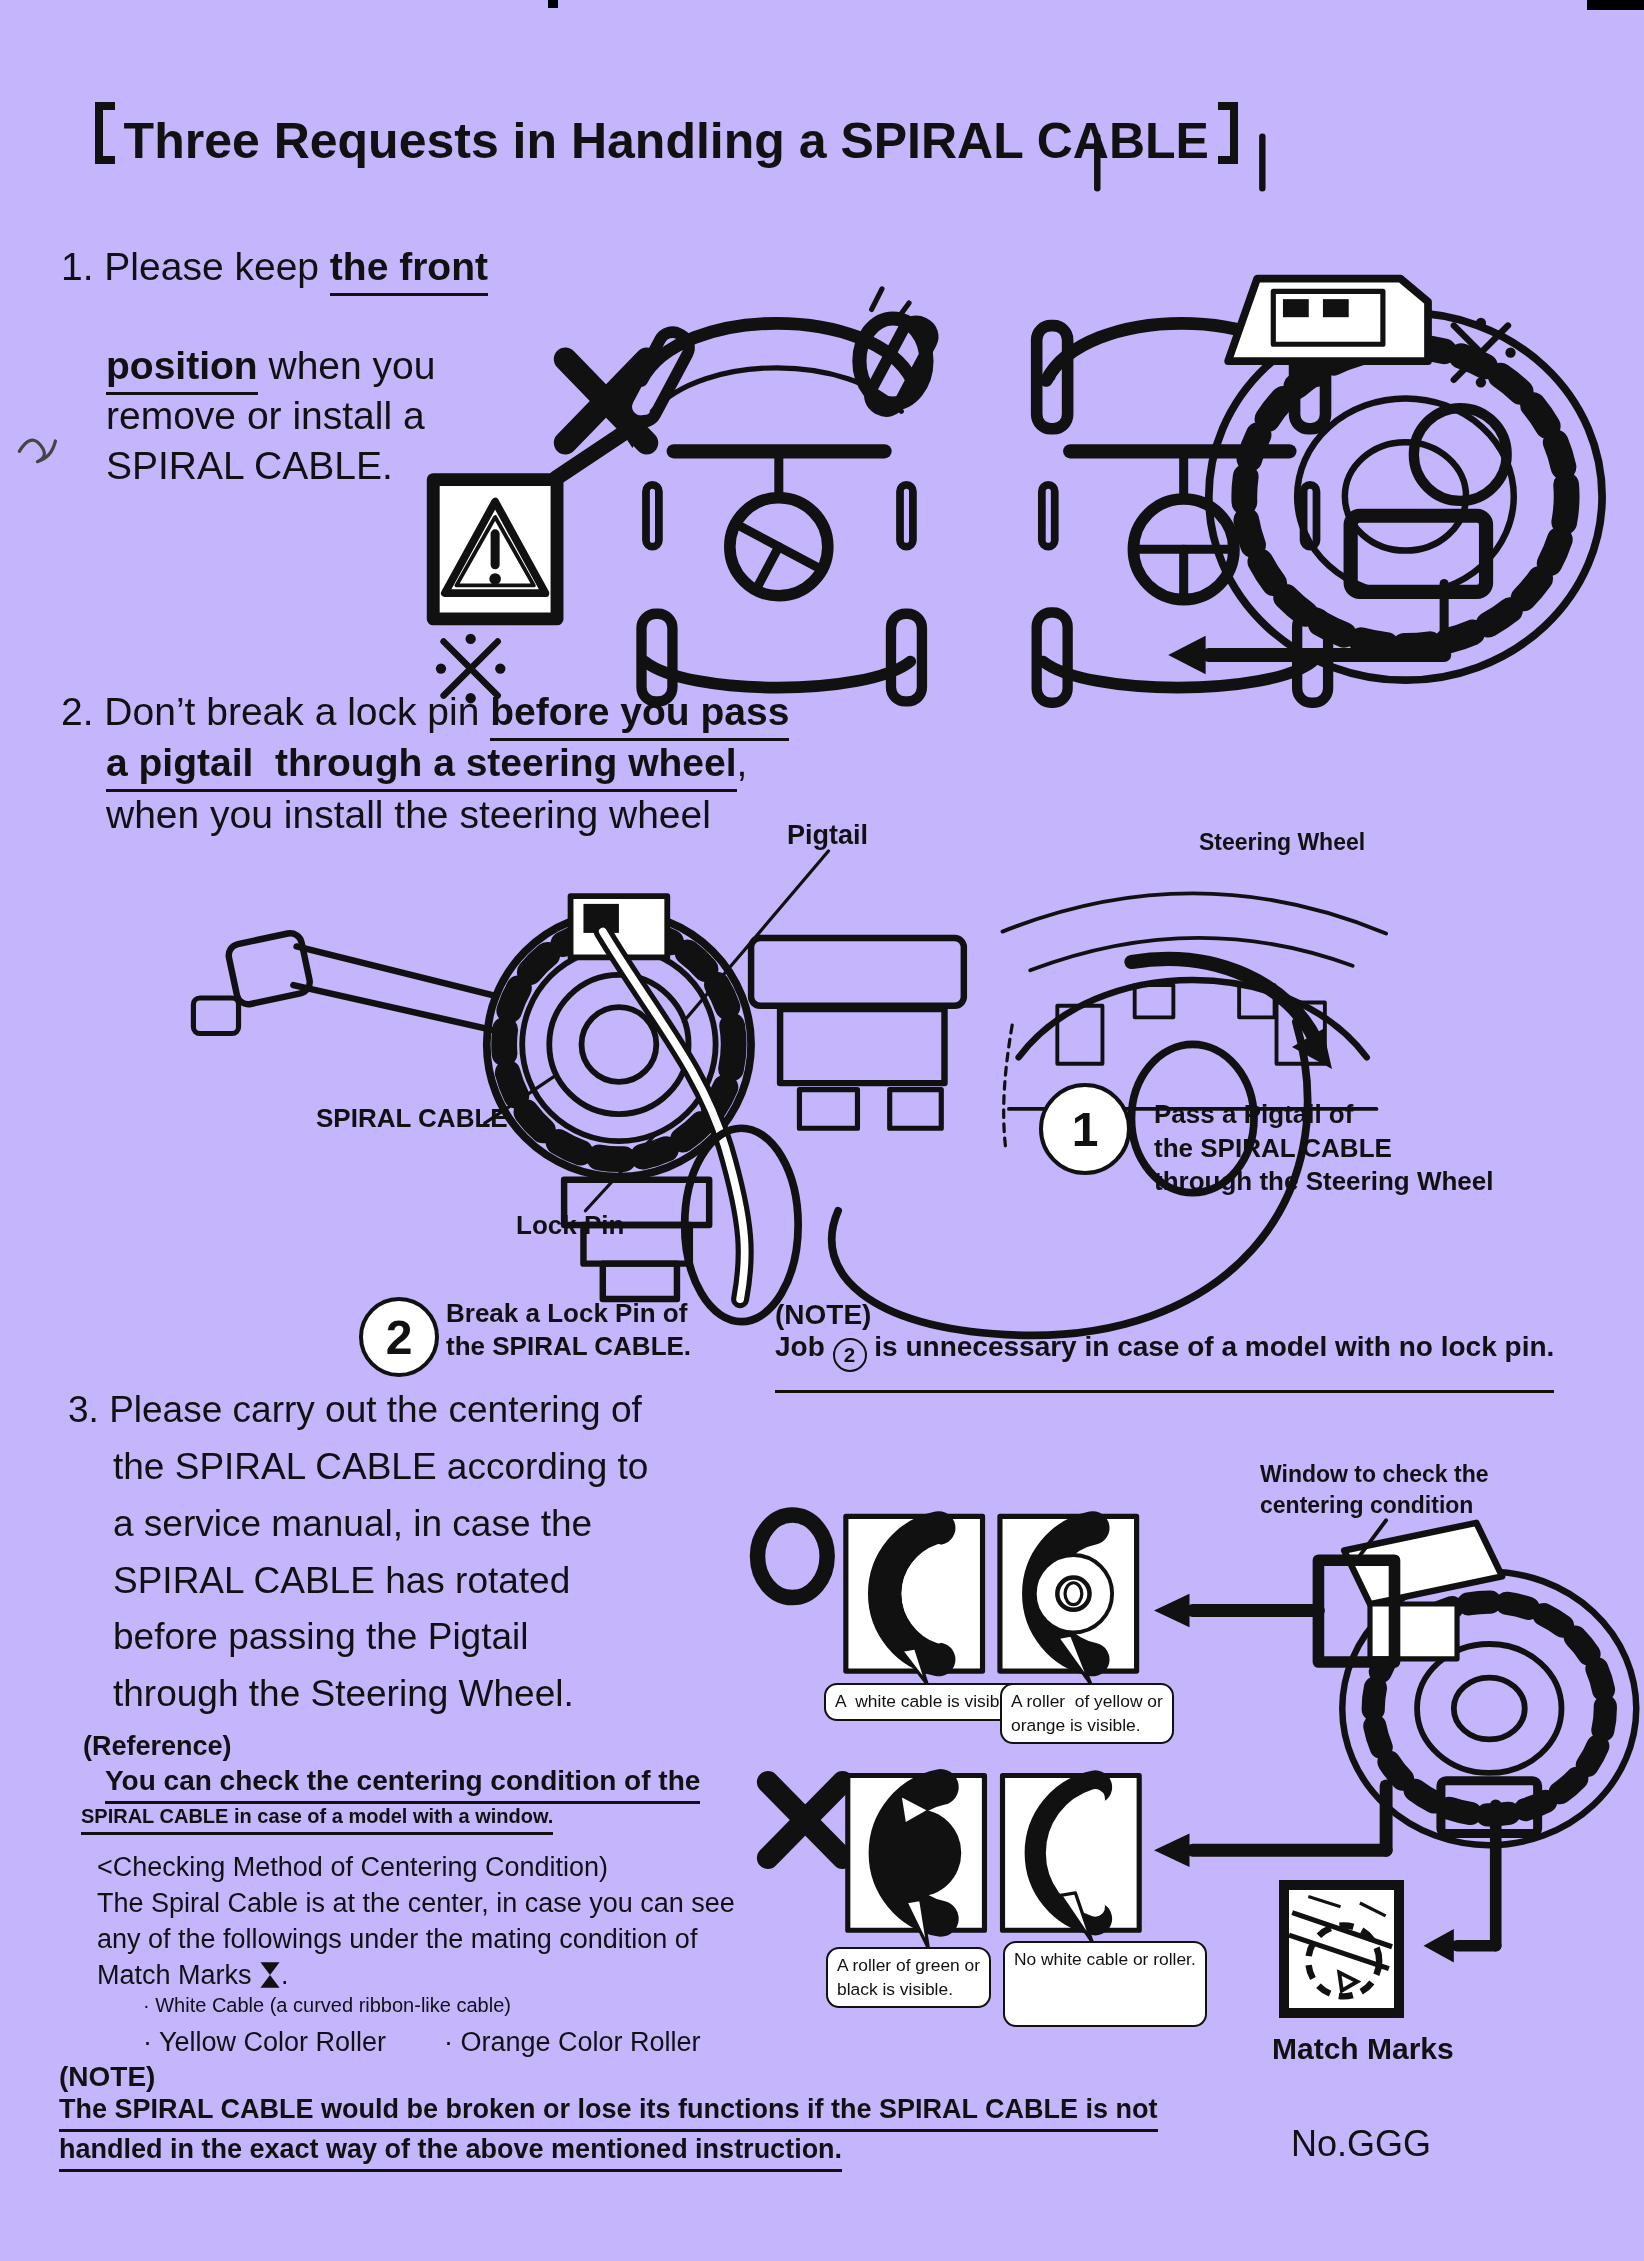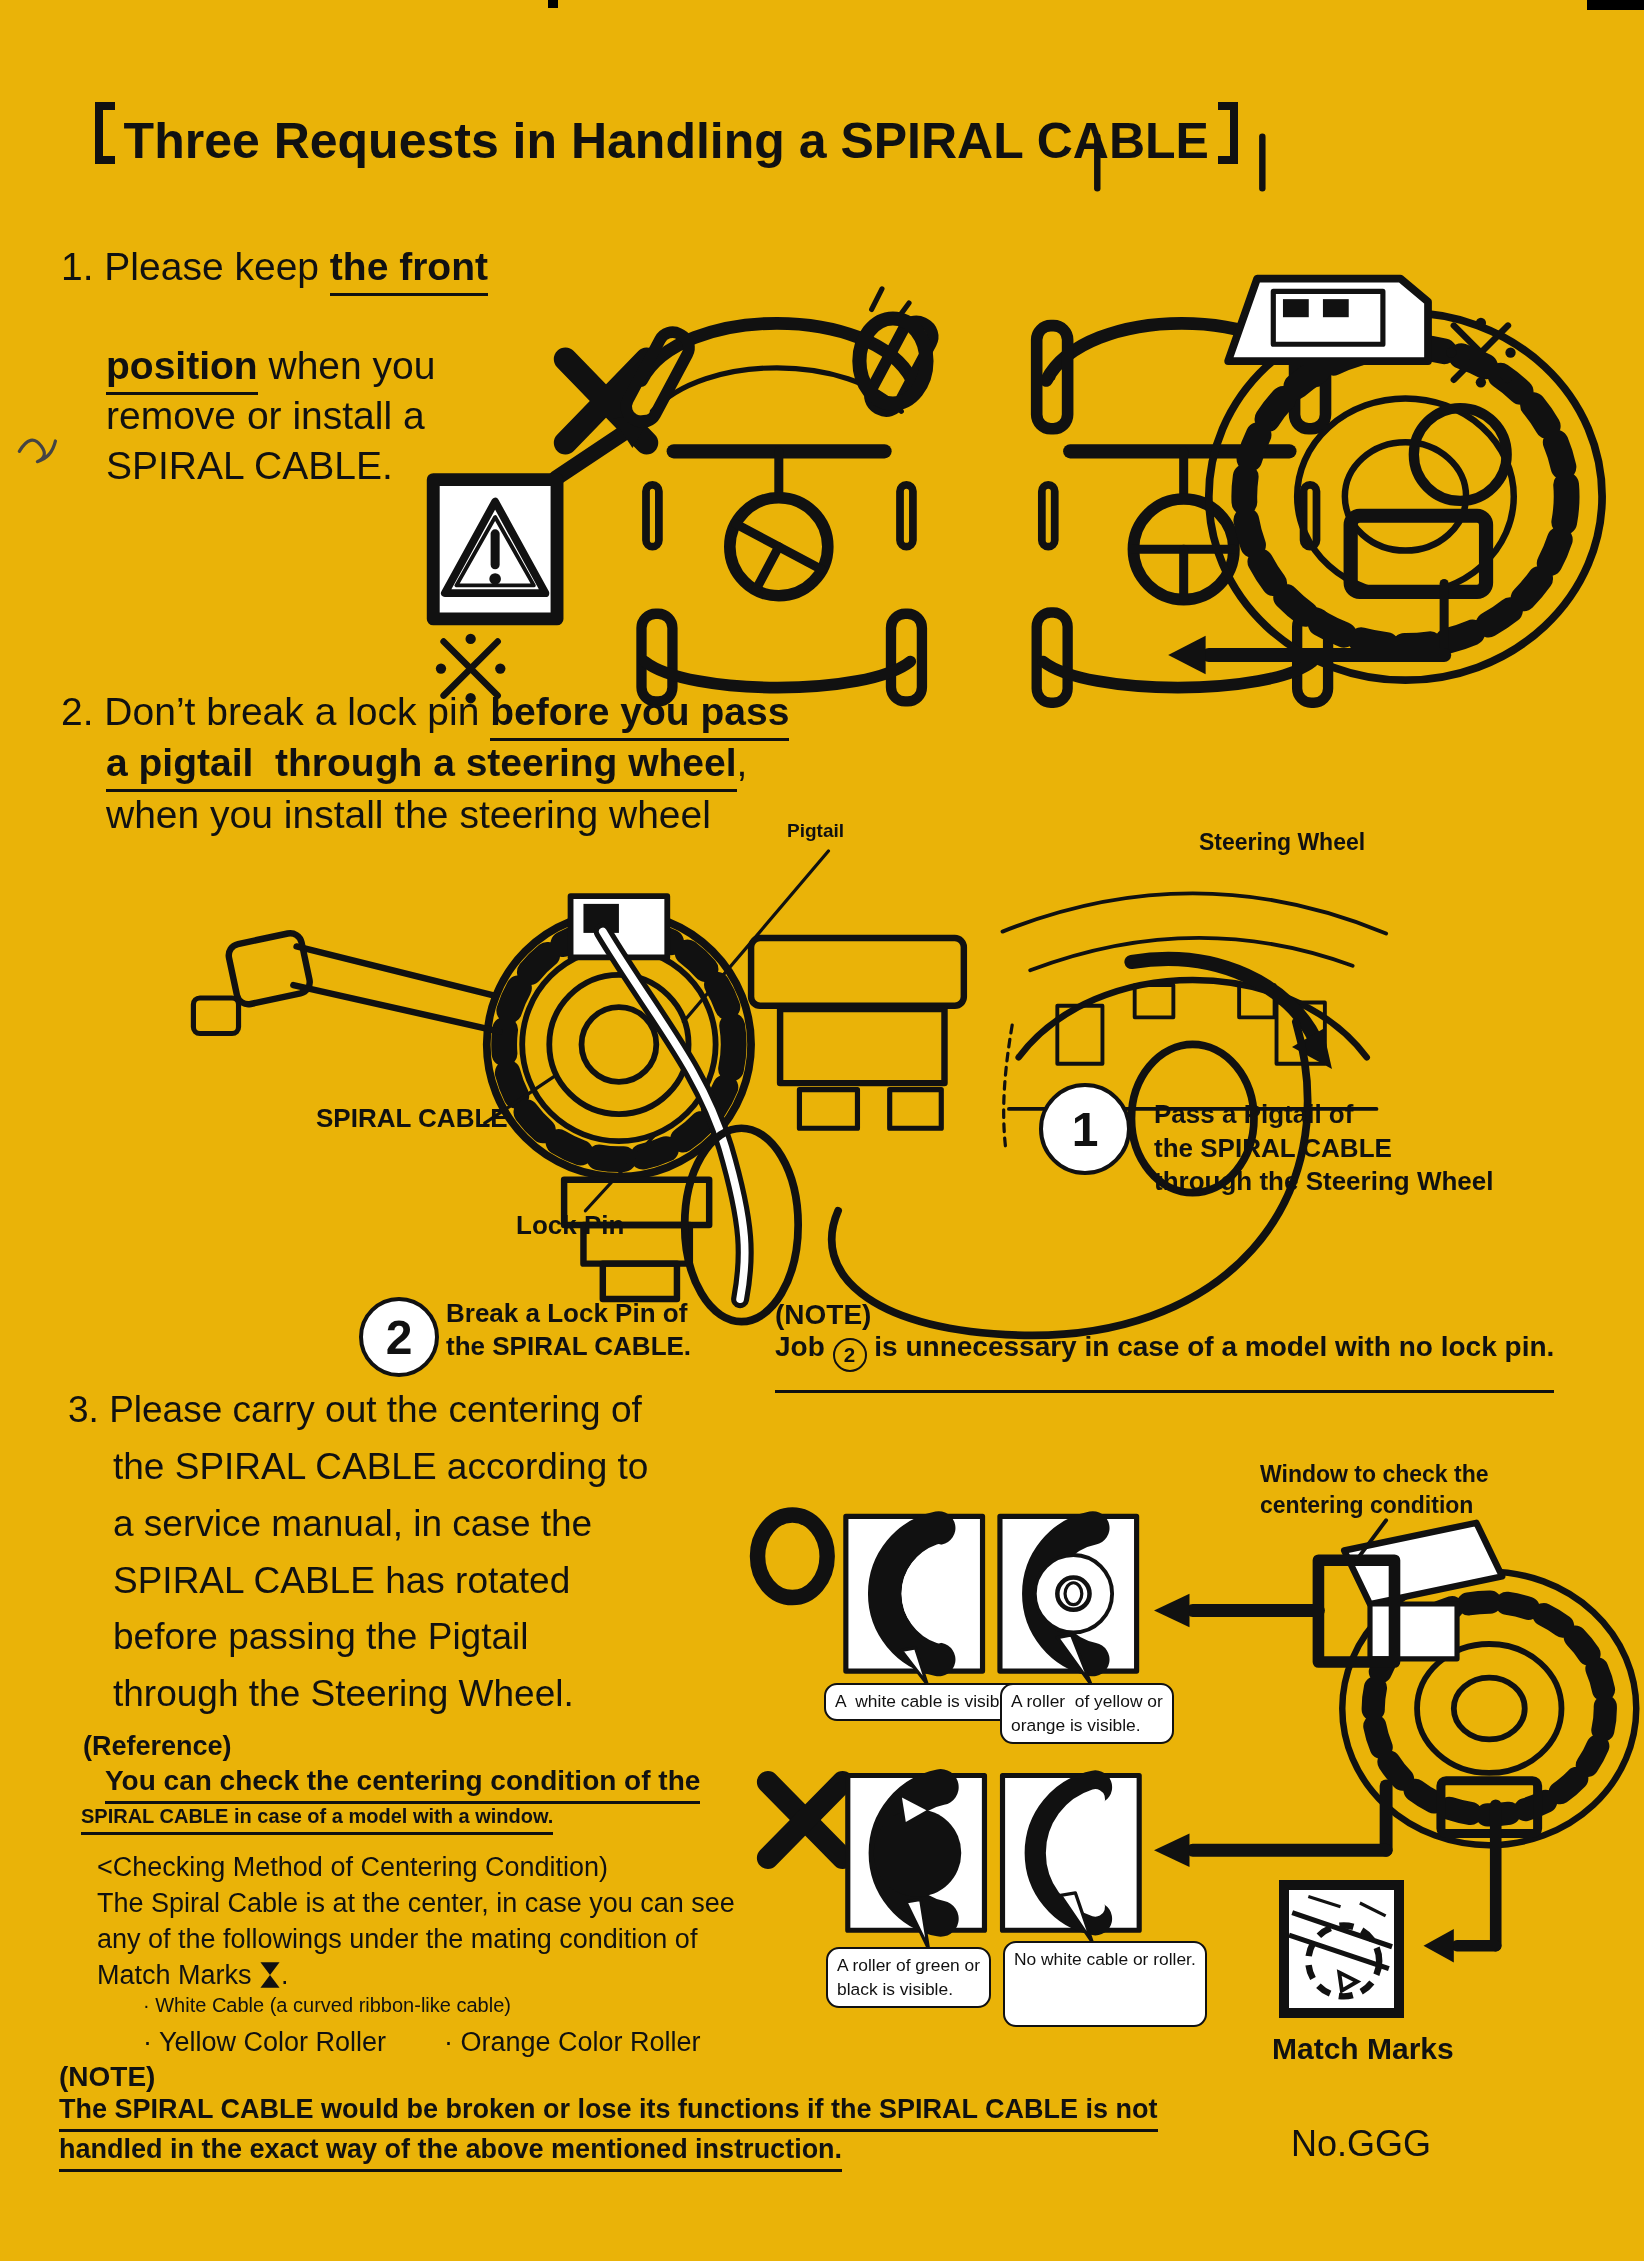--- a/index.html
+++ b/index.html
@@ -1,17 +1,17 @@
 <!DOCTYPE html>
 <html style="font-size:10.3px"><head>
 <meta charset="utf-8">
 <style>
   html,body{margin:0;padding:0;background:#e8e8e8;}
   .page{
-    position:relative;width:1644px;height:2261px;background:#eab308;
+    position:relative;width:1644px;height:2261px;background:#c4b5fd;
     font-family:"Liberation Sans","DejaVu Sans",sans-serif;color:#111;overflow:hidden;
   }
   .t{position:absolute;color:#111;white-space:pre;line-height:1.12;}
   .b{font-weight:bold;}
   .ul{border-bottom:3.9px solid #111;padding-bottom:5px;}
   .art{position:absolute;left:0;top:0;}
   .badge{position:absolute;border-radius:50%;border:4.5px solid #111;background:#fff;
          display:flex;align-items:center;justify-content:center;font-weight:bold;color:#111;}
   .inline-circ{display:inline-flex;width:30px;height:30px;border:2.6px solid #111;border-radius:50%;
          align-items:center;justify-content:center;font-size:20.6px;font-weight:bold;vertical-align:-6.4px;}
@@ -243,21 +243,21 @@
 
   <div class="t" style="left:61px;top:245px;font-size:39px;"><span>1. Please keep </span><span class="b ul">the front</span></div>
   <div class="t" style="left:106px;top:344px;font-size:39px;"><span class="b ul">position</span><span> when you</span></div>
   <div class="t" style="left:106px;top:394px;font-size:39px;">remove or install a</div>
   <div class="t" style="left:106px;top:444px;font-size:39px;">SPIRAL CABLE.</div>
 
   <div class="t" style="left:61px;top:690px;font-size:39px;"><span>2. Don’t break a lock pin </span><span class="b ul">before you pass</span></div>
   <div class="t" style="left:106px;top:741px;font-size:39px;"><span class="b ul">a pigtail  through a steering wheel</span><span>,</span></div>
   <div class="t" style="left:106px;top:793px;font-size:39px;">when you install the steering wheel</div>
 
-  <div class="t b" style="left:787px;top:820px;font-size:19px;">Pigtail</div>
+  <div class="t b" style="left:787px;top:820px;font-size:27px;">Pigtail</div>
   <div class="t b" style="left:1199px;top:830px;font-size:23px;">Steering Wheel</div>
   <div class="t b" style="left:316px;top:1104px;font-size:26px;">SPIRAL CABLE</div>
   <div class="t b" style="left:516px;top:1211px;font-size:26px;">Lock Pin</div>
 
   <div class="badge" style="left:1039px;top:1083px;width:84px;height:84px;font-size:48px;">
       <span>1</span>
     </div>
   <div class="t b" style="left:1154px;top:1100px;font-size:26px;">Pass a Pigtail of</div>
   <div class="t b" style="left:1154px;top:1134px;font-size:26px;">the SPIRAL CABLE</div>
   <div class="t b" style="left:1154px;top:1167px;font-size:26px;">through the Steering Wheel</div>

